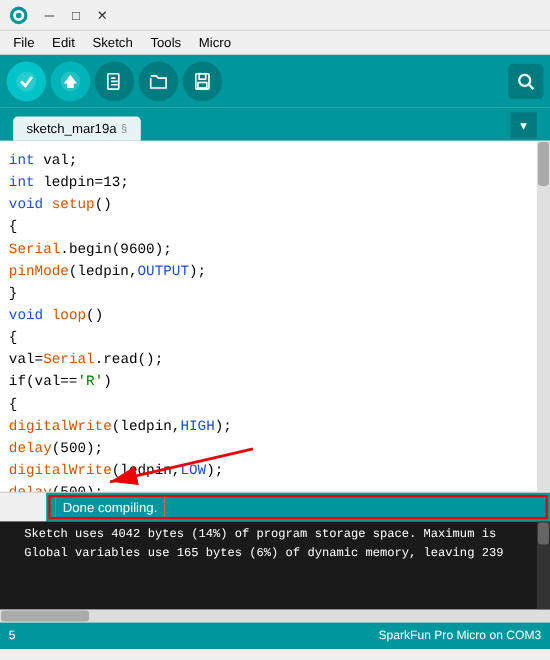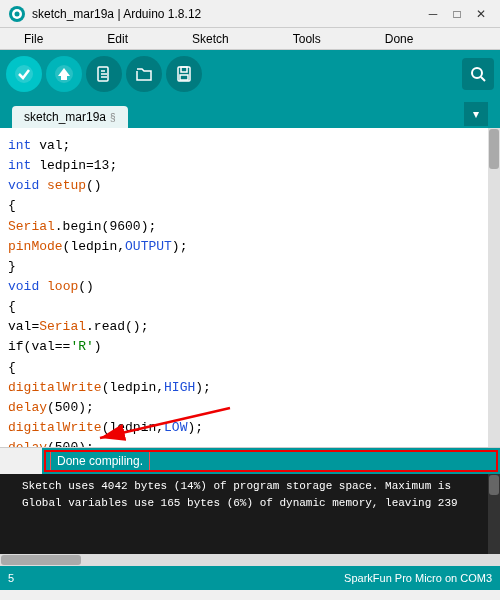--- a/index.html
+++ b/index.html
@@ -46,25 +46,24 @@
       border: none;
       margin-left: 2px;
     }
 
     
     #menubar {
       background: #f0f0f0;
       height: 22px;
       display: flex;
       align-items: center;
-      padding: 0 16px;
+      padding: 0 4px;
       border-bottom: 1px solid #ccc;
       font-family: Arial, sans-serif;
       font-size: 12px;
-      gap: 48px;
     }
     #menubar .menu-item {
       padding: 2px 8px;
       cursor: pointer;
       color: #000;
     }
 
     
     #toolbar {
       background: #00979C;
@@ -268,32 +267,31 @@
 <body>
 
 <div id="titlebar">
   <div class="logo">
     <svg width="18" height="18" viewBox="0 0 18 18">
       <circle cx="9" cy="9" r="8" fill="#00979C"></circle>
       <circle cx="9" cy="9" r="5" fill="#fff"></circle>
       <circle cx="9" cy="9" r="2.5" fill="#00979C"></circle>
     </svg>
   </div>
-  <span class="title-text">sketch_mar19a | Arduino 1.8.12</span>
   <button class="win-btn">─</button>
   <button class="win-btn">□</button>
   <button class="win-btn close">✕</button>
 </div>
 
 <div id="menubar">
   <span class="menu-item">File</span>
   <span class="menu-item">Edit</span>
   <span class="menu-item">Sketch</span>
   <span class="menu-item">Tools</span>
-  <span class="menu-item">Done</span>
+  <span class="menu-item">Micro</span>
 </div>
 
 <div id="toolbar">
   <button class="tool-btn green" title="Verify">
     <svg width="20" height="20" viewBox="0 0 20 20">
       <circle cx="10" cy="10" r="9" fill="rgba(255,255,255,0.15)"></circle>
       <polyline points="5,10 9,14 15,6" stroke="#fff" stroke-width="2.5" fill="none"></polyline>
     </svg>
   </button>
   <button class="tool-btn arrow" title="Upload">

